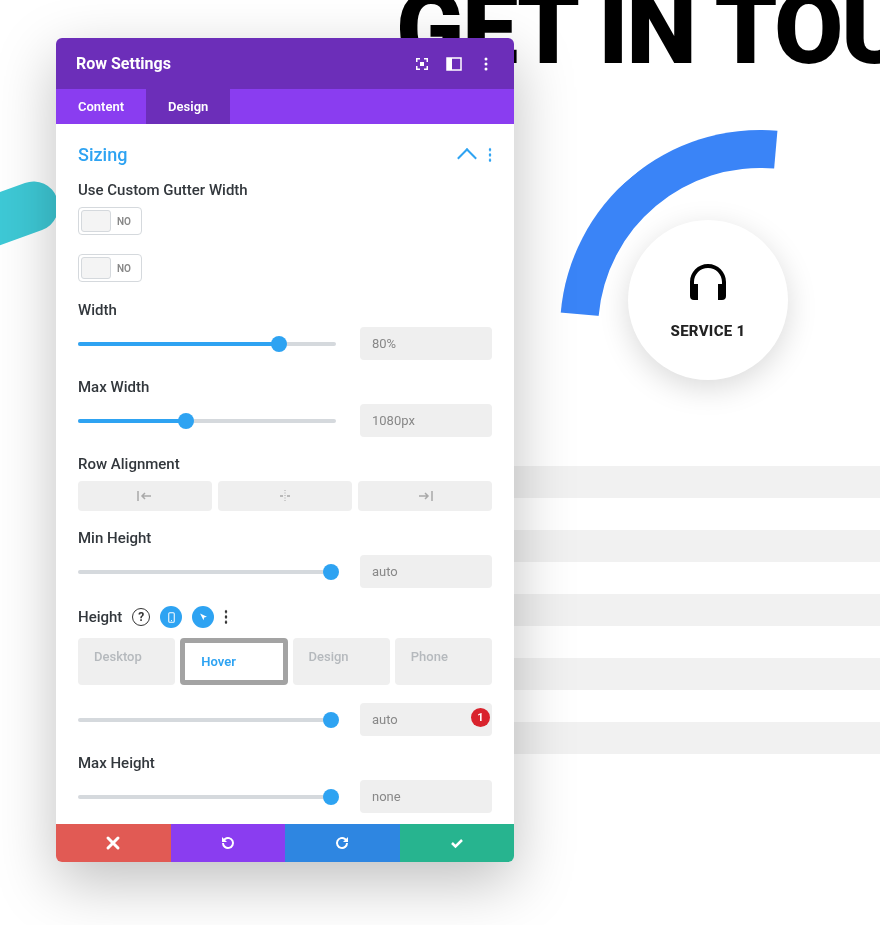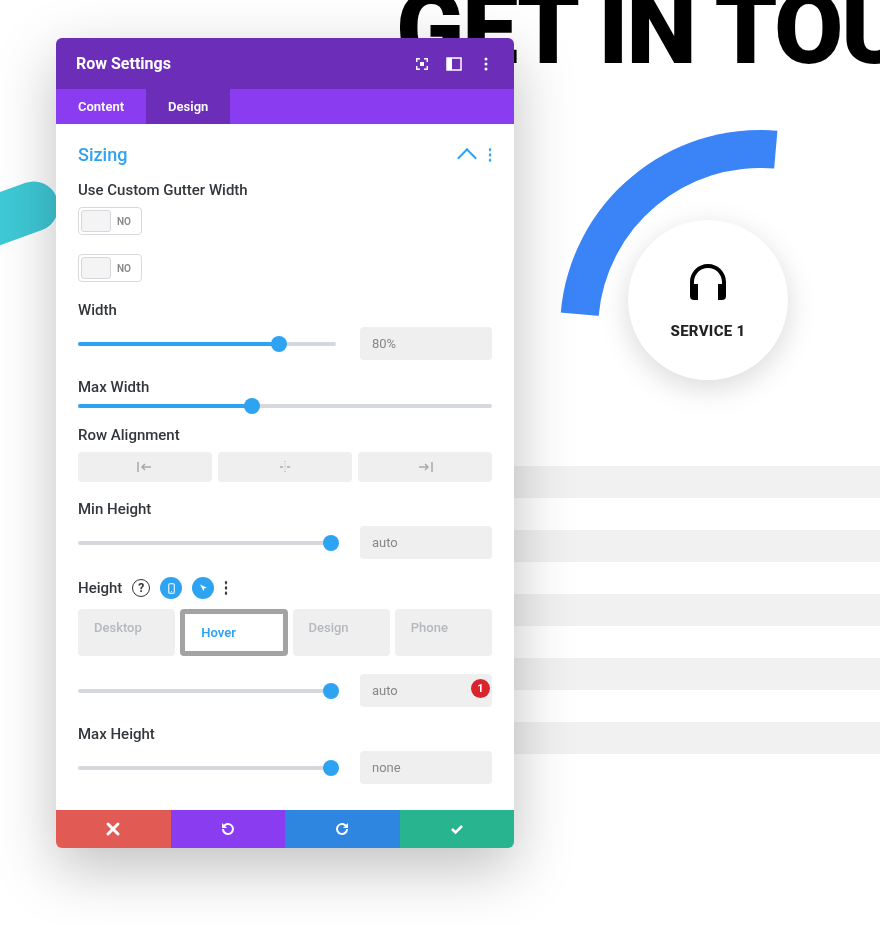--- a/index.html
+++ b/index.html
@@ -145,20 +145,21 @@
       </div>
     </div>
 
     <div class="field">
       <div class="field-label">Max Width</div>
       <div class="slider-row">
         <div class="slider-track">
           <div class="slider-fill" style="width:42%"></div>
             <div class="slider-thumb" style="left:42%"></div>
         </div>
+        <div class="slider-value">1080px</div>
       </div>
     </div>
 
     <div class="field">
       <div class="field-label">Row Alignment</div>
       <div class="seg-group">
         <div class="seg">
             <svg viewBox="0 0 16 12">
               <path stroke="#555" stroke-width="1.5" fill="none" d="M1 1v10M5 6h9M8 3l-3 3 3 3"></path>
             </svg>

